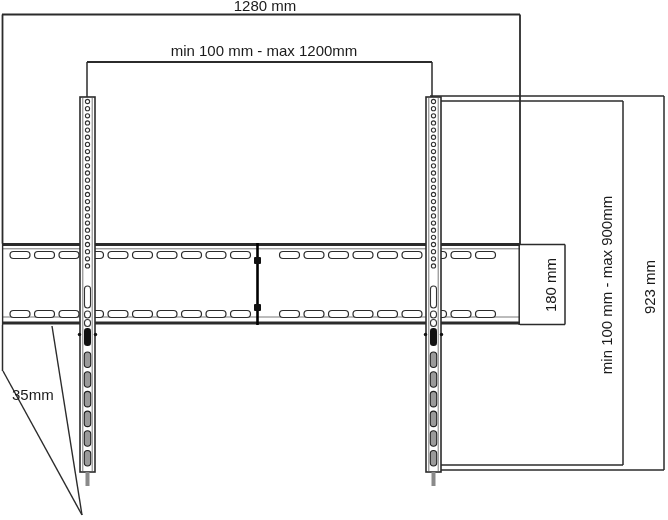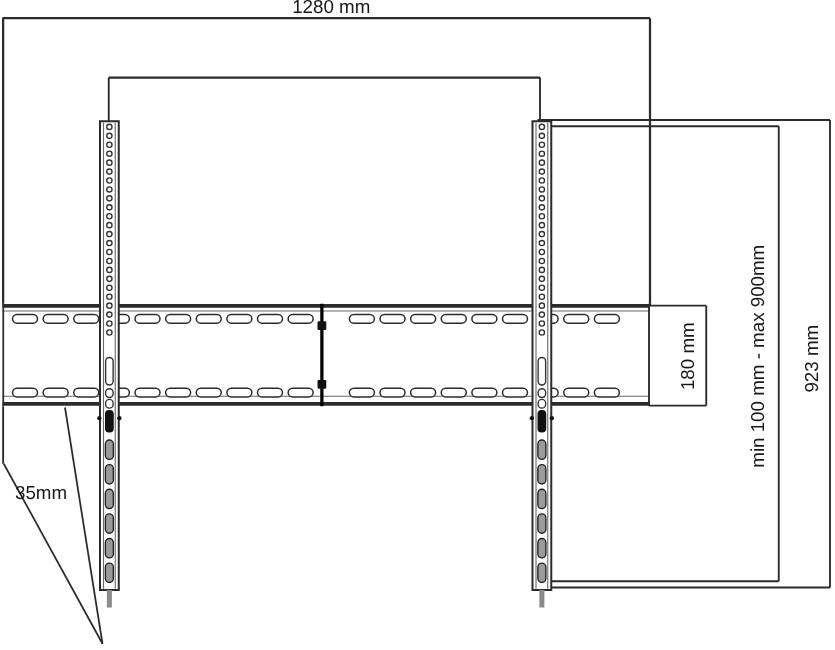--- a/index.html
+++ b/index.html
@@ -164,20 +164,21 @@
       <rect x="430.3" y="371.7" width="6.4" height="15.5" rx="3.2" fill="#9a9a9a" stroke="#222222" stroke-width="1.1"></rect>
       <rect x="430.3" y="391.4" width="6.4" height="15.5" rx="3.2" fill="#9a9a9a" stroke="#222222" stroke-width="1.1"></rect>
       <rect x="430.3" y="411.1" width="6.4" height="15.5" rx="3.2" fill="#9a9a9a" stroke="#222222" stroke-width="1.1"></rect>
       <rect x="430.3" y="430.8" width="6.4" height="15.5" rx="3.2" fill="#9a9a9a" stroke="#222222" stroke-width="1.1"></rect>
       <rect x="430.3" y="450.5" width="6.4" height="15.5" rx="3.2" fill="#9a9a9a" stroke="#222222" stroke-width="1.1"></rect>
       <rect x="431.5" y="472" width="4" height="14" rx="0" fill="#8a8a8a" stroke="none" stroke-width="0"></rect>
     </svg>
 
   <div class="lbl h-center" style="left:265px;top:-2px;">1280 mm</div>
 
+  <div class="lbl h-center" style="left:264px;top:43px;">min 100 mm - max 1200mm</div>
 
   <div class="lbl rot" style="left:551px;top:285px;">180 mm</div>
 
   <div class="lbl rot" style="left:607px;top:285px;">min 100 mm - max 900mm</div>
 
   <div class="lbl rot" style="left:650px;top:287px;">923 mm</div>
 
   <div class="lbl" style="left:12px;top:387px;">35mm</div>
 
 </div>

